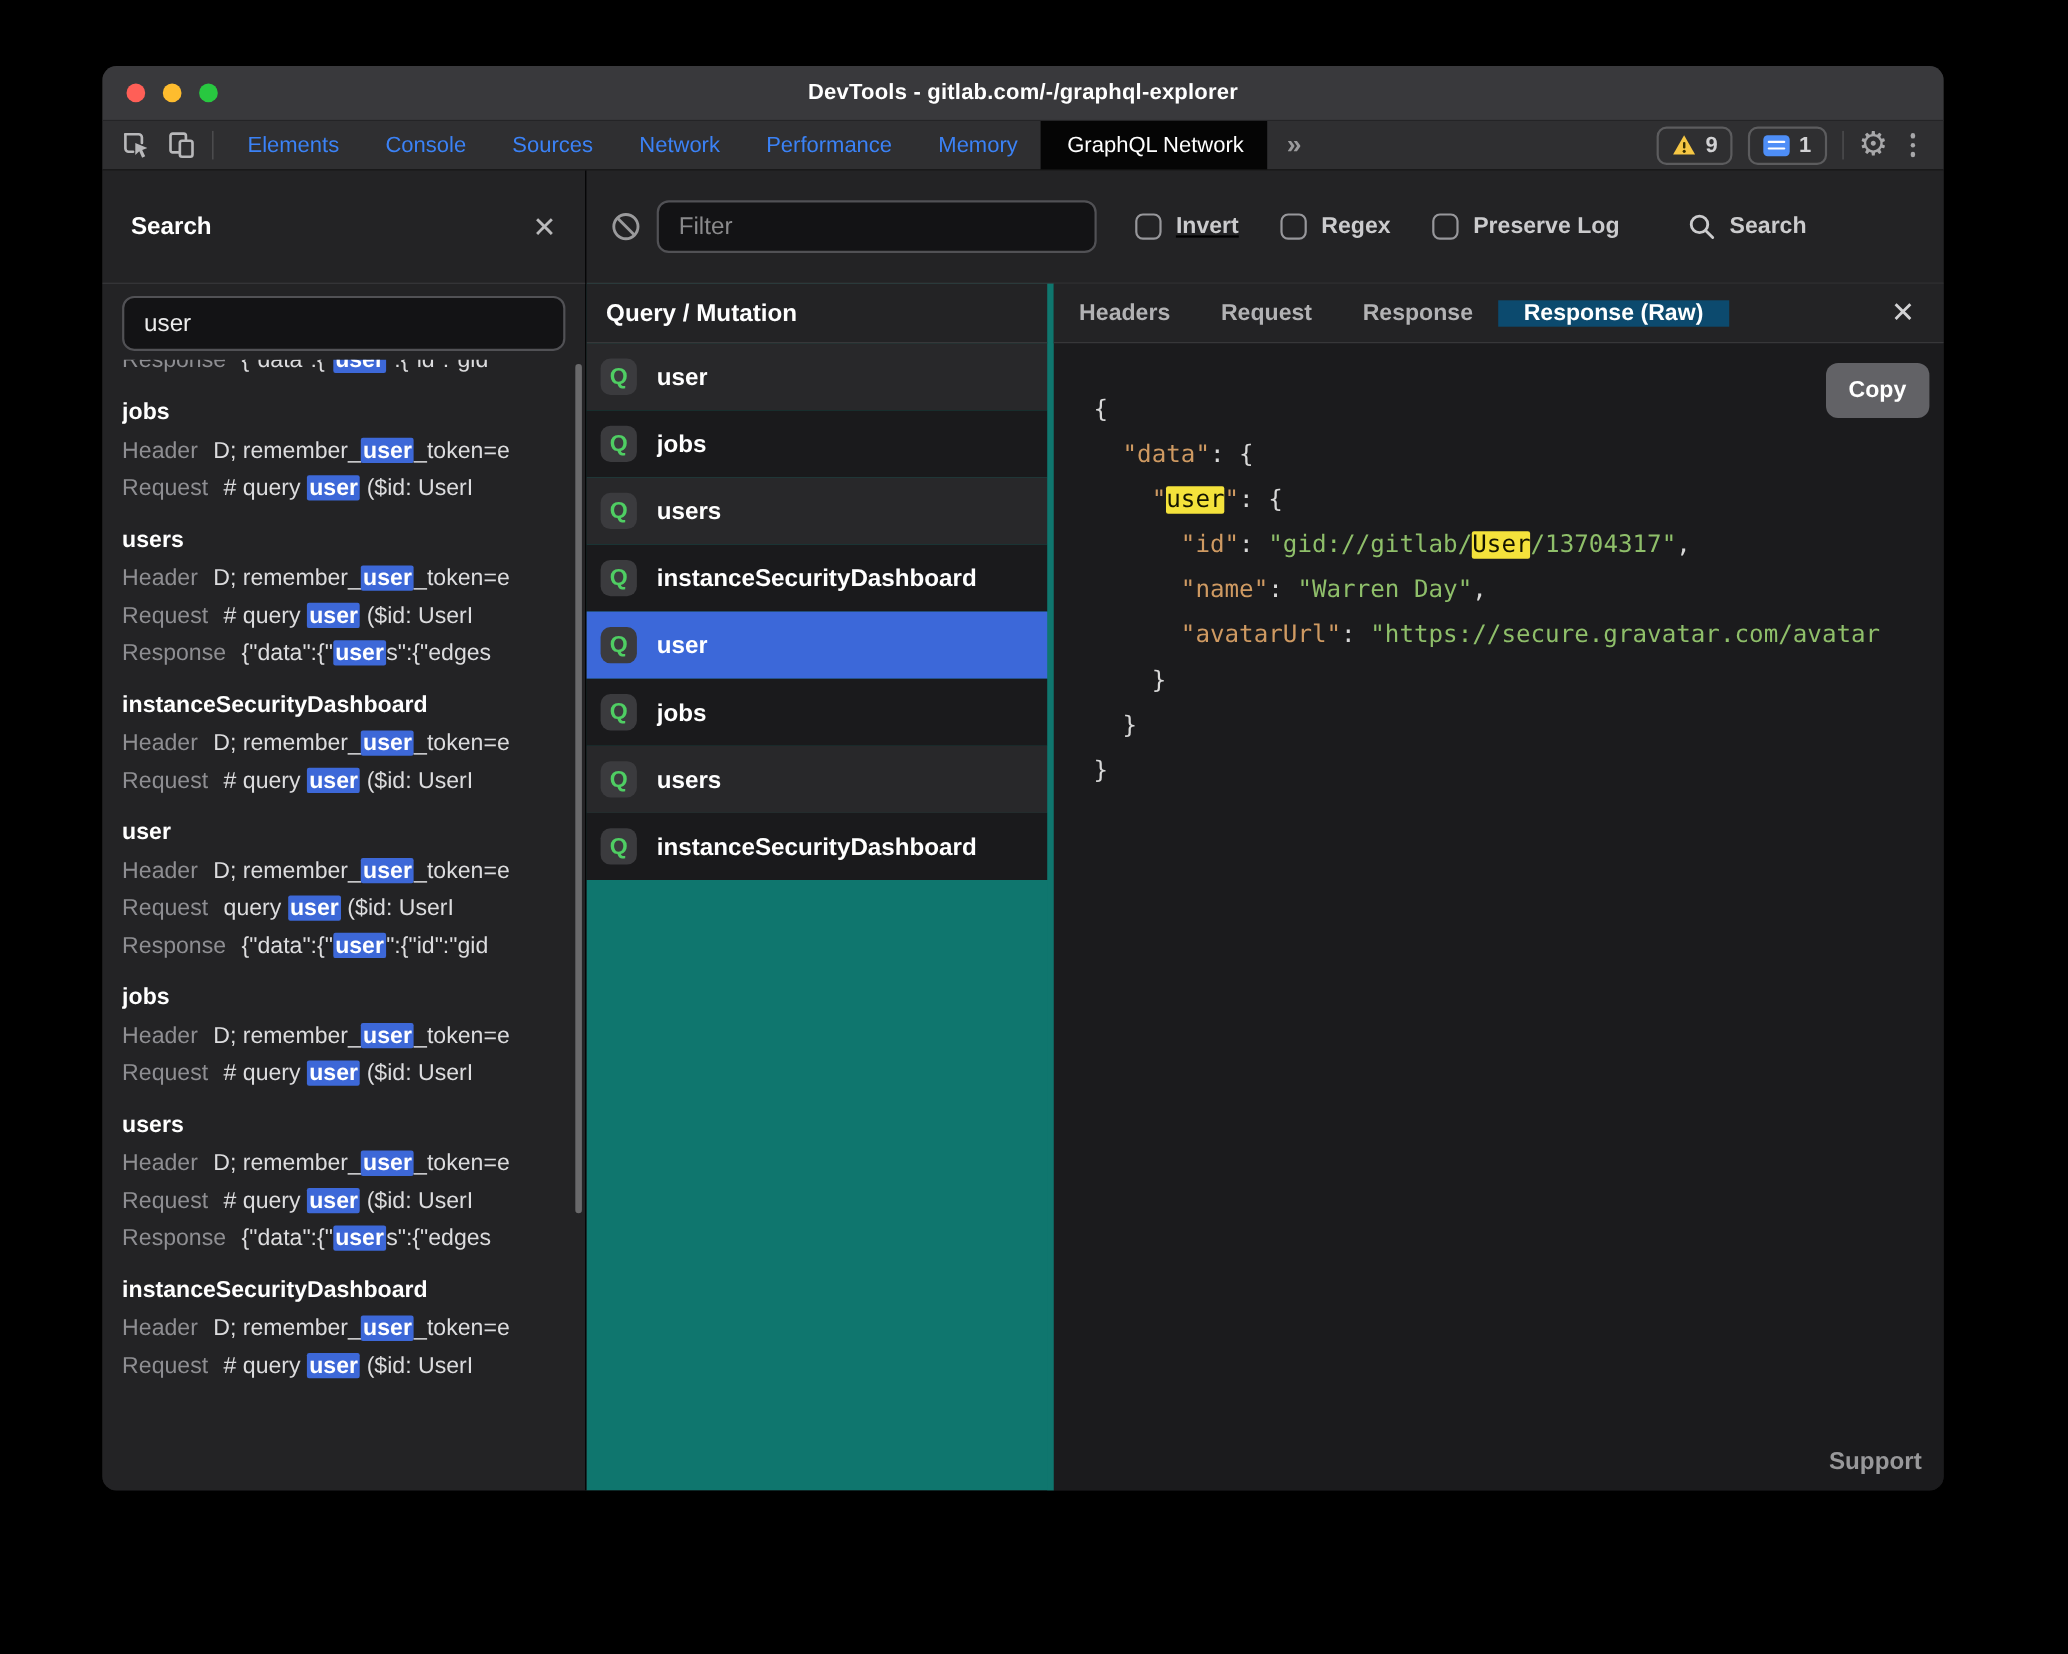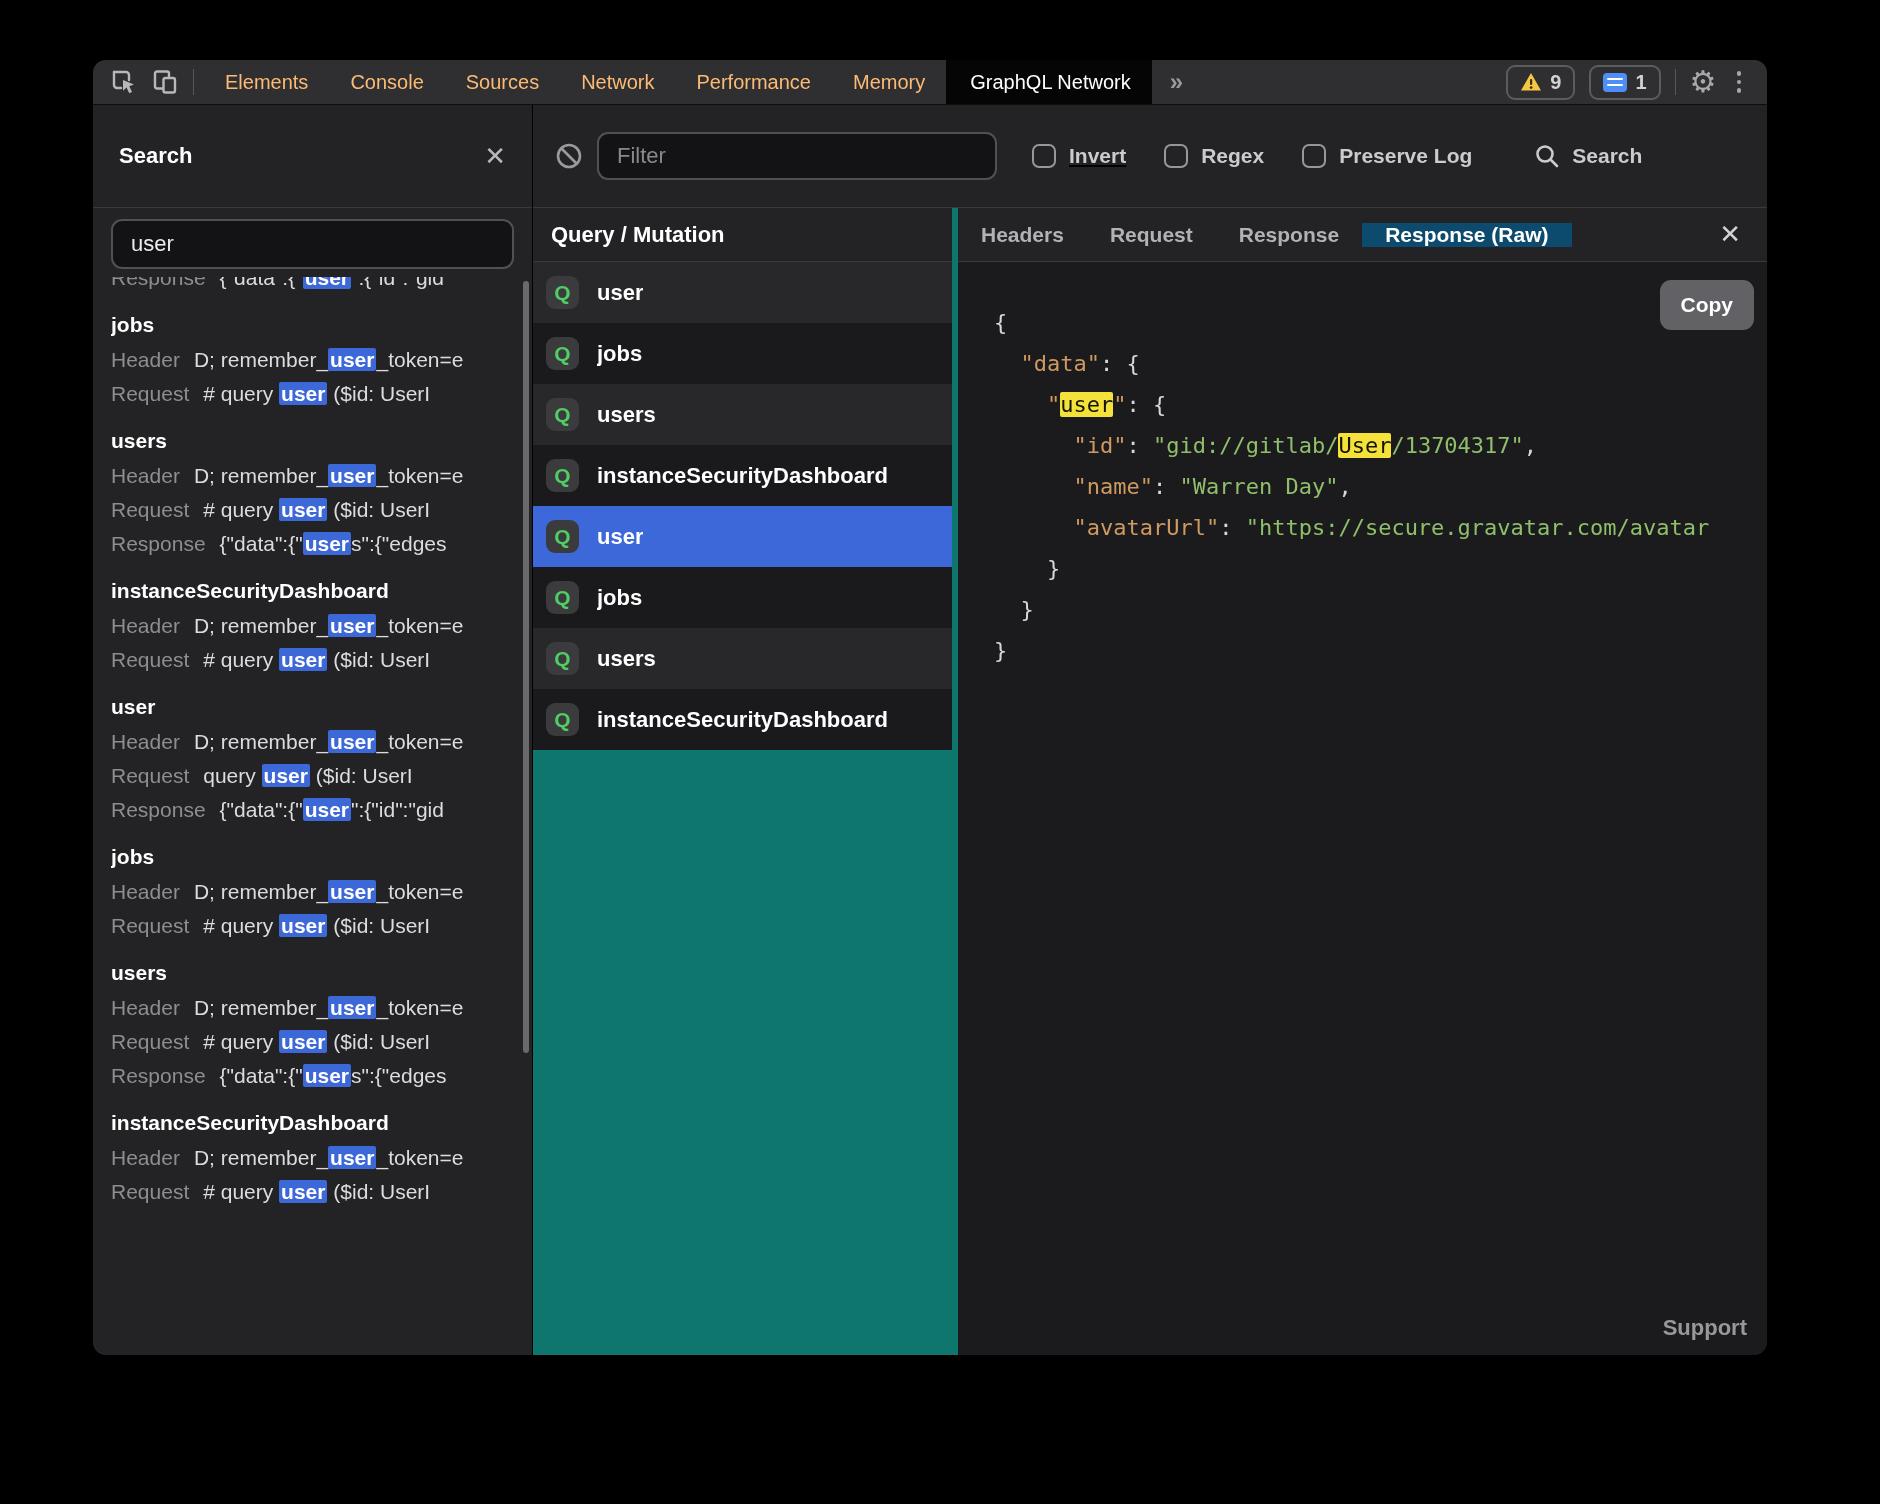--- a/index.html
+++ b/index.html
@@ -25,21 +25,21 @@
   .light.red { background:#ff5f57; } .light.yellow { background:#febc2e; } .light.green { background:#28c840; }
   .title { color:#fff; font-weight:bold; font-size:20px; letter-spacing:.2px; }
   
   .toolbar {
     flex:0 0 45px; background:#2f2f31; display:flex; align-items:stretch;
     border-bottom:1px solid #0d0d0d;
   }
   .tool-icons { display:flex; align-items:center; padding:0 10px 0 16px; gap:14px; }
   .vsep { width:1px; height:26px; background:#58585a; align-self:center; }
   .tbtabs { display:flex; align-items:stretch; }
-  .tbtab { display:flex; align-items:center; padding:0 21px; color:#fdba74; font-size:20px; cursor:default; white-space:nowrap; }
+  .tbtab { display:flex; align-items:center; padding:0 21px; color:#3b82f6; font-size:20px; cursor:default; white-space:nowrap; }
   .tbtab.selected { background:#050505; color:#fff;padding-left:24px; }
   .more-tabs { display:flex; align-items:center; padding:0 18px; color:#9a9a9c; font-size:24px; font-weight:bold; }
   .tb-right { margin-left:auto; display:flex; align-items:center; gap:14px; padding-right:20px; }
   .badge {
     display:flex; align-items:center; gap:8px; border:2px solid #5c5c5e; border-radius:9px;
     padding:4px 12px; color:#d2d2d4; font-size:20px; font-weight:bold;
   }
   .msg-icon { width:24px; height:19px; border-radius:4px; background:#4e8ef7; position:relative; }
   .msg-icon:before, .msg-icon:after { content:""; position:absolute; left:4px; right:4px; height:2.5px; background:#fff; border-radius:2px; }
   .msg-icon:before { top:5px; } .msg-icon:after { top:11px; }
@@ -112,20 +112,28 @@
     font-size:21px; padding:13px 21px; border-radius:11px;
   }
   .support { position:absolute; bottom:14px; right:20px; color:#98989a; font-weight:bold; font-size:22px; }
   svg { display:block; }
 </style>
 </head>
 <body>
 
 <div class="window">
 
+  <div class="titlebar">
+    <div class="traffic">
+      <span class="light red"></span>
+      <span class="light yellow"></span>
+      <span class="light green"></span>
+    </div>
+    <div class="title">DevTools - gitlab.com/-/graphql-explorer</div>
+  </div>
 
   <div class="toolbar">
     <div class="tool-icons">
       <span>
         <svg width="28" height="28" viewBox="0 0 28 28">
           <path d="M5 4 h12 a3 3 0 0 1 3 3 v5" fill="none" stroke="#b8b8ba" stroke-width="2.4" stroke-linecap="round"></path>
           <path d="M5 4 v13 a3 3 0 0 0 3 3 h4" fill="none" stroke="#b8b8ba" stroke-width="2.4" stroke-linecap="round"></path>
           <path d="M14 12 L25 16.5 L20.3 18.3 L23 24 L20.2 25.3 L17.6 19.6 L14 22.8 Z" fill="#b8b8ba"></path>
         </svg>
       </span>

